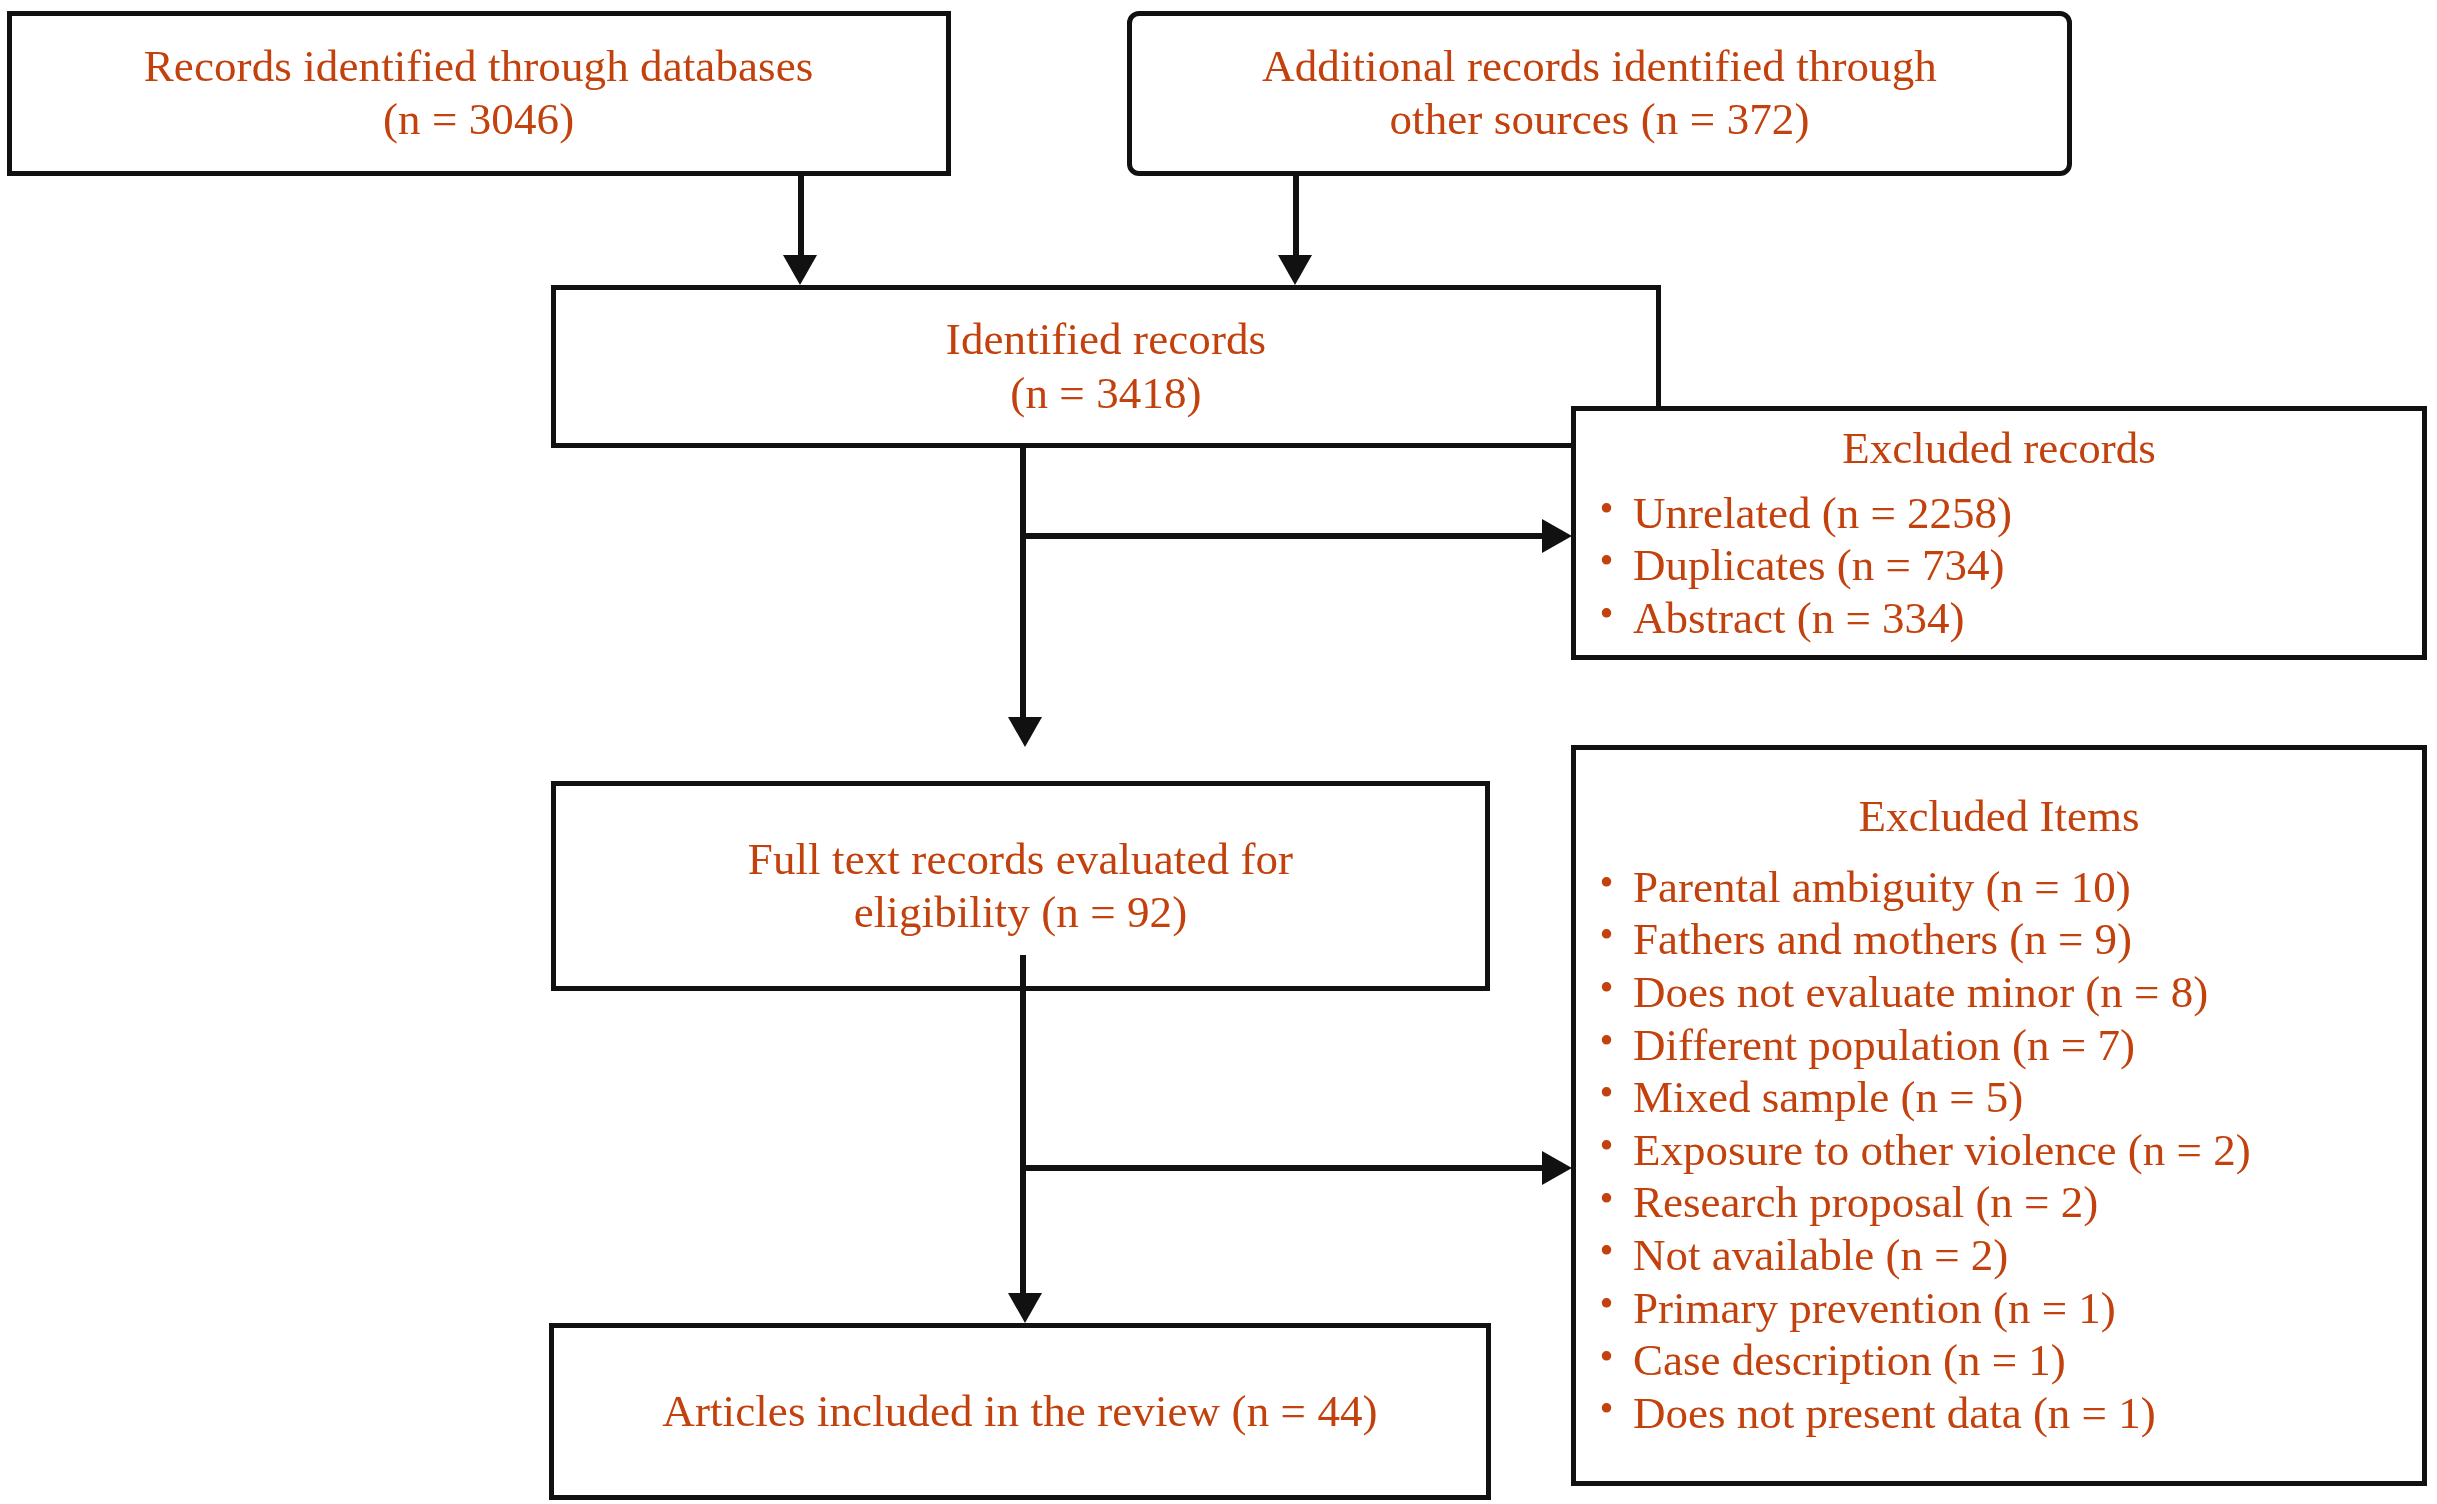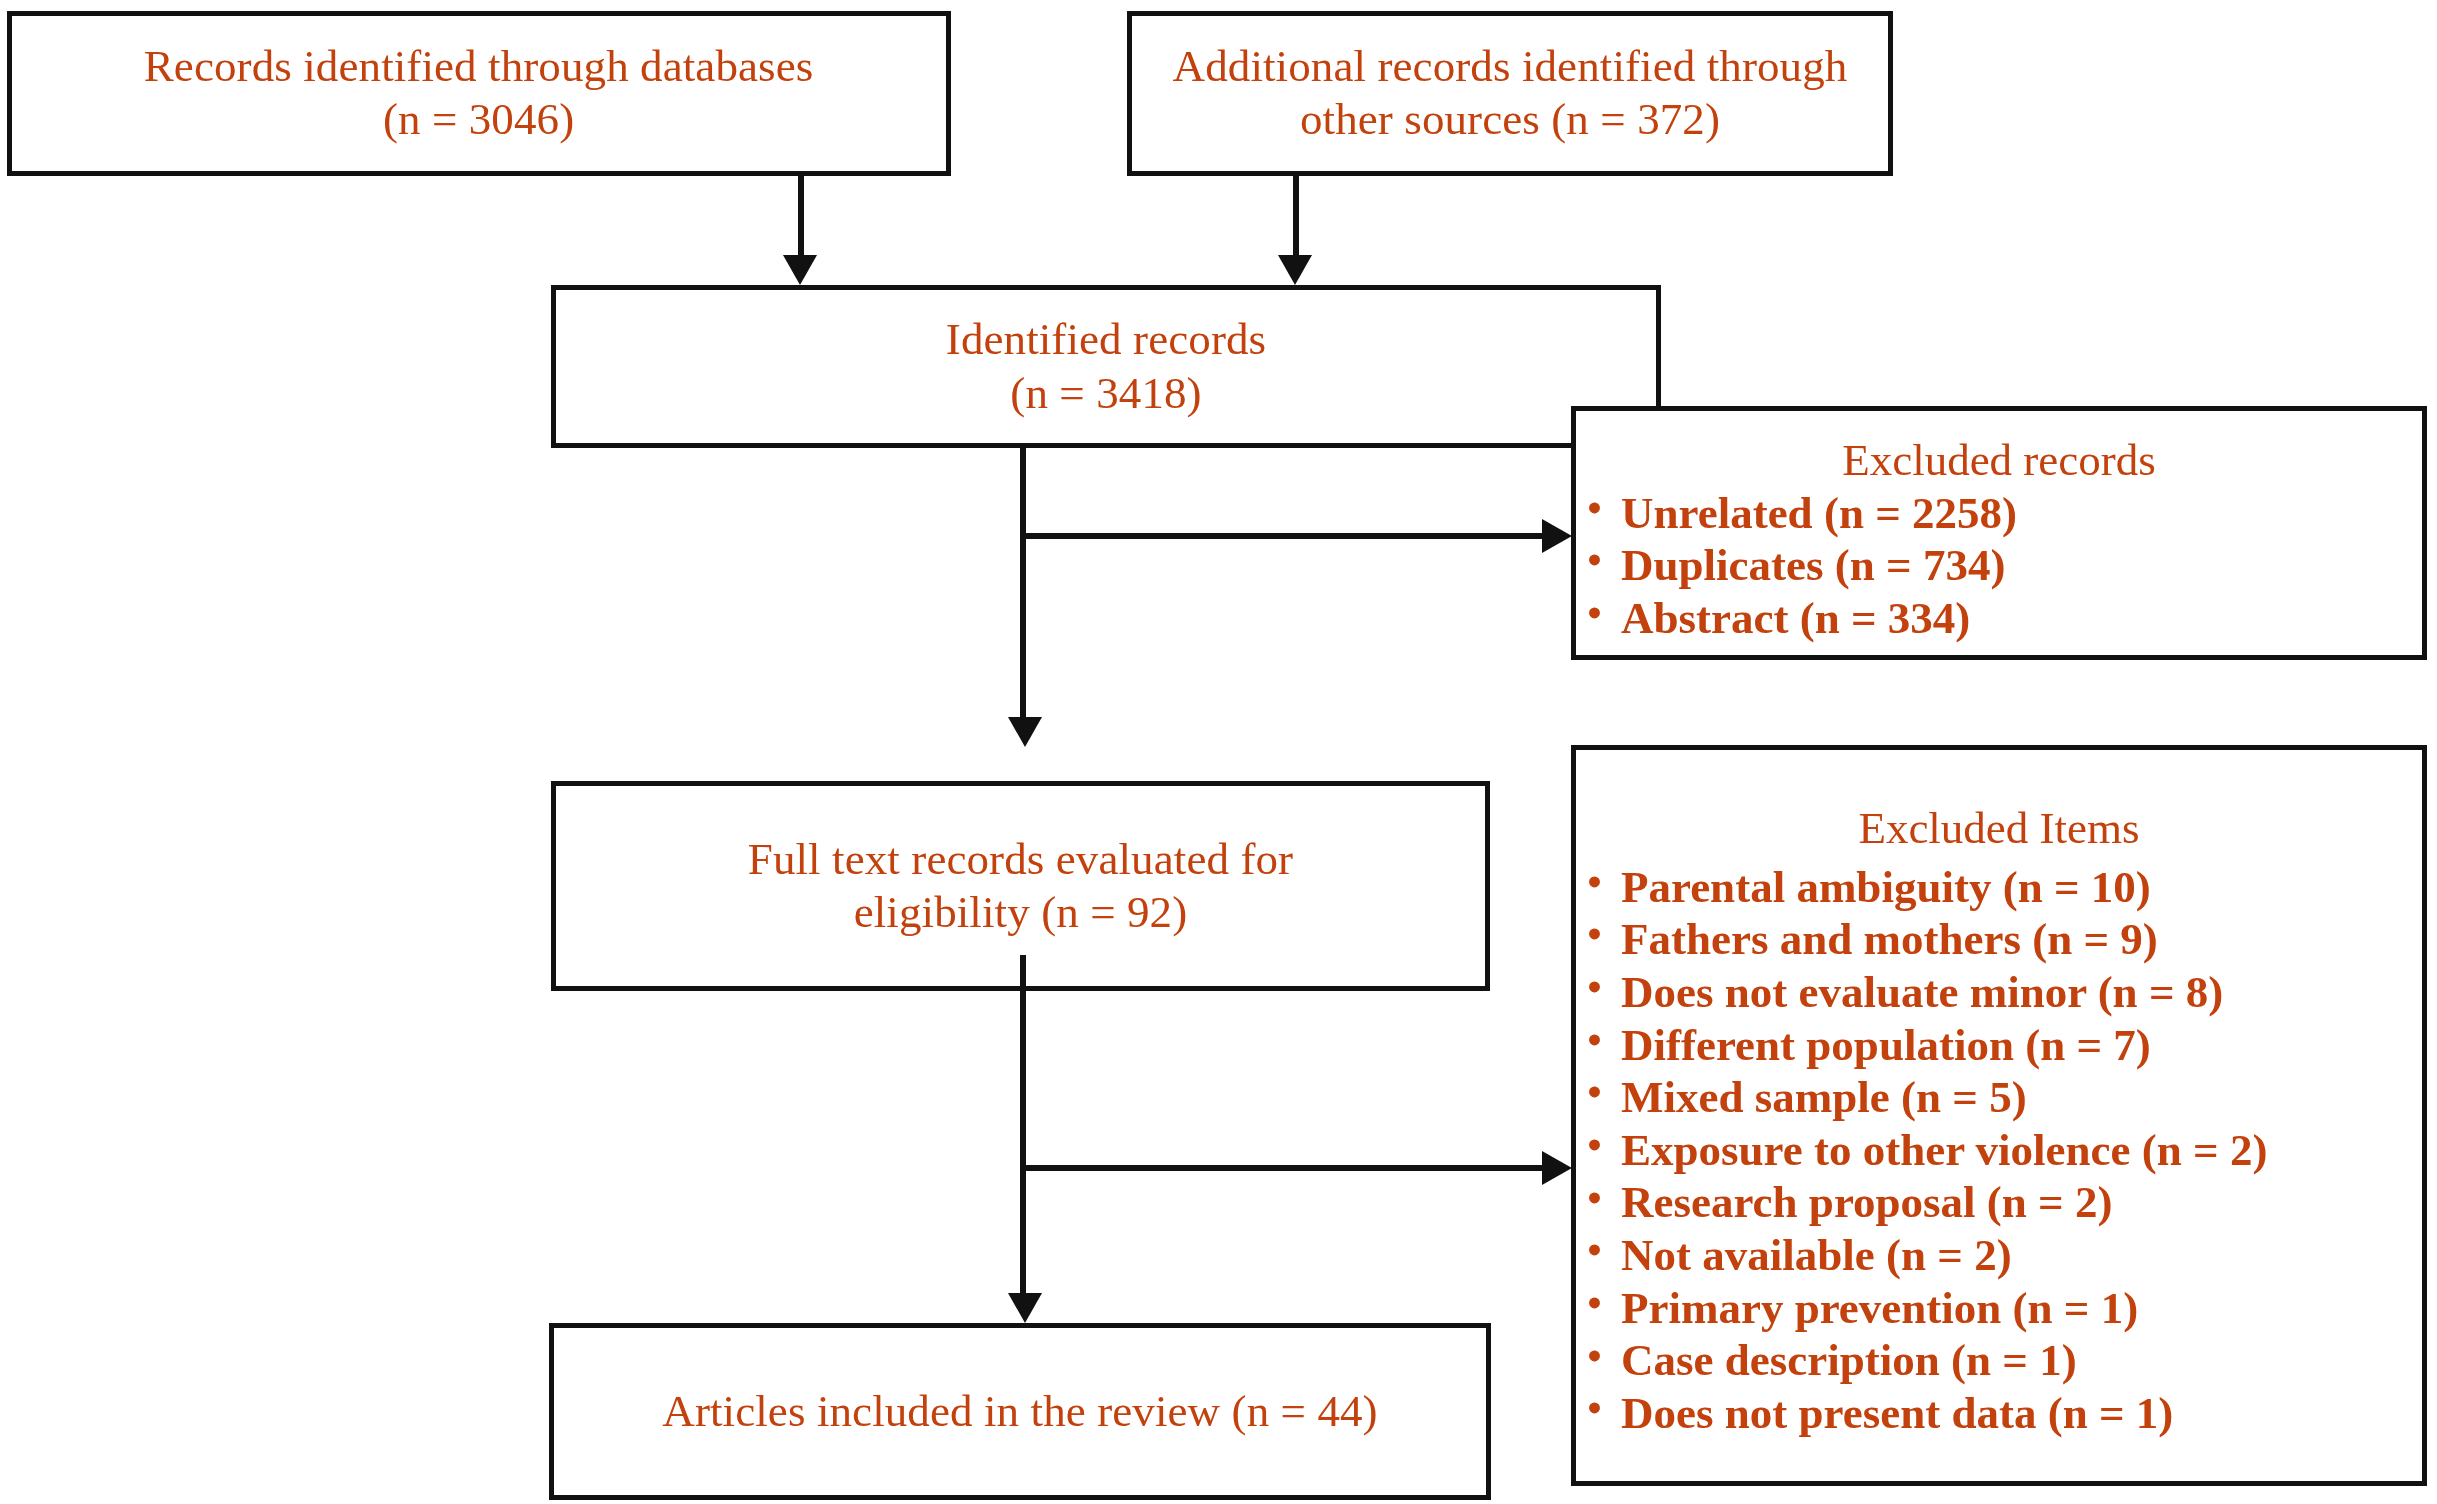--- a/index.html
+++ b/index.html
@@ -41,25 +41,24 @@
     align-items: stretch;
   }
   .list-title {
     font-size: 45px;
     line-height: 1.15;
     text-align: center;
     width: 100%;
   }
   ul.bullets {
     list-style: none;
-    margin: 0;
+    margin: 12px;
     padding: 0;
     font-size: 45px;
     line-height: 1.17;
-    font-weight: bold;
   }
   ul.bullets li {
     position: relative;
     padding-left: 45px;
     white-space: nowrap;
   }
   ul.bullets li::before {
     content: "\2022";
     position: absolute;
     left: 11.6px;
@@ -91,21 +90,21 @@
     position: absolute;
     width: 0;
     height: 0;
     border-top: 17.3px solid transparent;
     border-bottom: 17.3px solid transparent;
     border-left: 30px solid #111111;
   }
 
   
   #box-db        { left: 6.6px;    top: 10.7px;   width: 944px; height: 165px; }
-  #box-other     { left: 1127px; top: 10.7px;   width: 766px; height: 165px; }
+  #box-other     { left: 1127px; top: 10.7px;   width: 945px; height: 165px; border-radius: 12px; }
   #box-identified{ left: 551px;  top: 285px;  width: 1110px; height: 163px; }
   #box-excluded-records { left: 1571px; top: 406px; width: 856px; height: 254px; padding-top: 13.2px; }
   #box-fulltext  { left: 551px;  top: 745px;  width: 939px; height: 210px; margin-top: 36px; }
   #box-excluded-items   { left: 1571px; top: 745px; width: 856px; height: 741px; padding-top: 11.6px; gap: 6px; }
   #box-included  { left: 549px;  top: 1323px; width: 942px; height: 177px; }
 </style>
 </head>
 <body>
 
 <div id="canvas">

